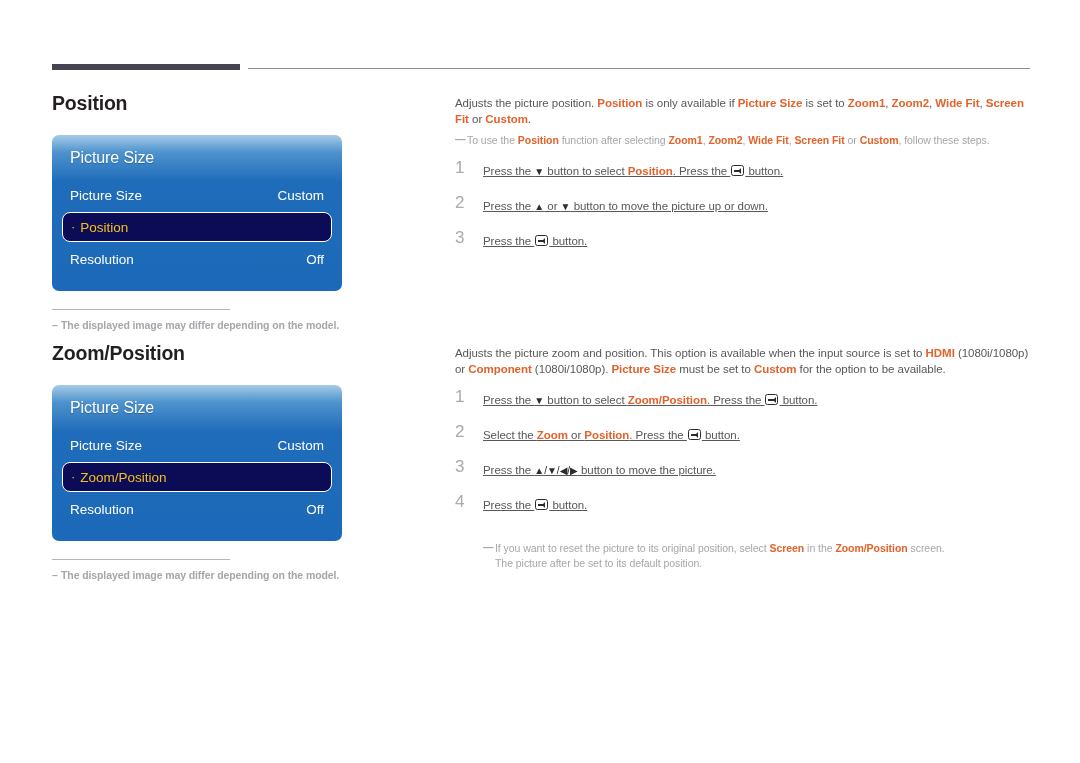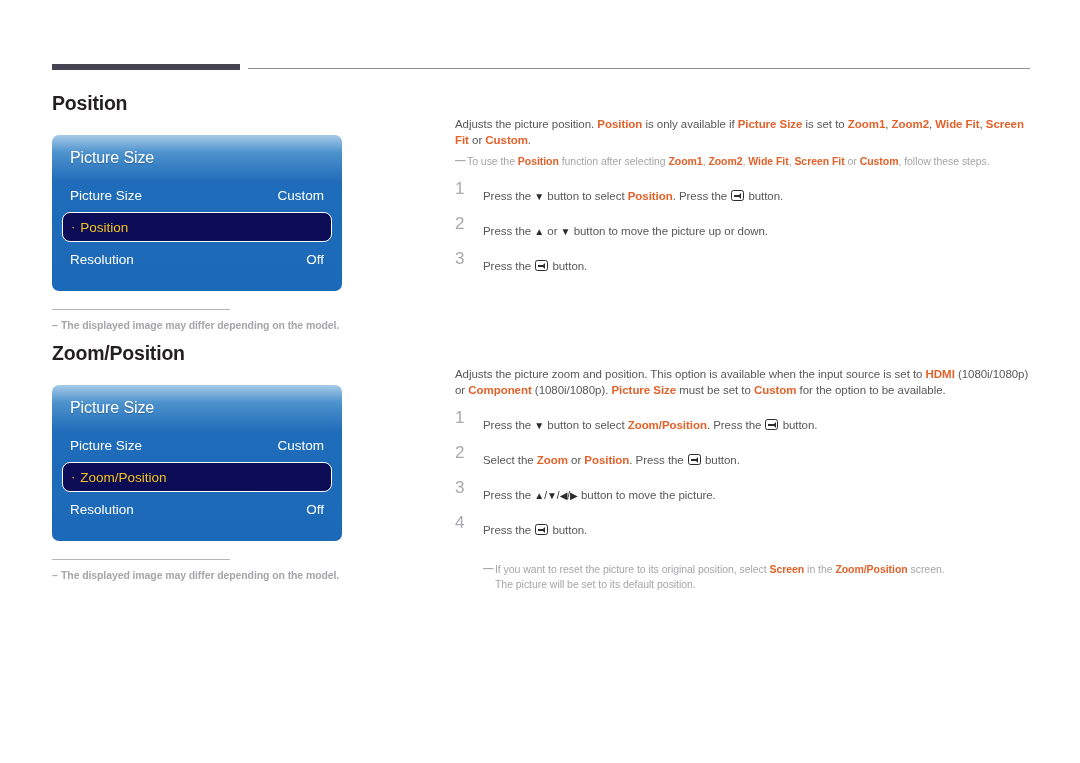--- a/index.html
+++ b/index.html
@@ -53,21 +53,21 @@
 
   .left-col {
     position: absolute;
     left: 52px;
     top: 0;
     width: 380px;
   }
   .right-col {
     position: absolute;
     left: 455px;
-    top: 24px;
+    top: 3px;
     width: 580px;
   }
 
   h2.section-title {
     margin: 0 0 20px 0;
     font-size: 19.5px;
     font-weight: bold;
     letter-spacing: -0.2px;
     color: #231f20;
   }
@@ -185,24 +185,25 @@
   .step-num {
     position: absolute;
     left: 0;
     top: -4px;
     font-size: 17px;
     color: #a9a9ae;
     font-weight: normal;
   }
   .step-text {
     font-size: 11.5px;
-    line-height: 25px;
+    line-height: 16px;
     color: #585858;
     letter-spacing: -0.05px;
     padding-top: 1px;
+    text-decoration: underline;
   }
   .step-text .em { color: #e2622b; font-weight: bold; }
 
   
   .glyph-arrow {
     font-size: 10px;
     color: #2c2c2c;
     vertical-align: 0px;
     letter-spacing: 0;
   }
@@ -354,15 +355,15 @@
         </div>
         <div class="step">
           <div class="step-num">3</div>
           <div class="step-text"><span>Press the </span><span class="glyph-arrow">▲/▼/◀/▶</span><span> button to move the picture.</span></div>
         </div>
         <div class="step">
           <div class="step-num">4</div>
           <div class="step-text"><span>Press the </span><span class="glyph-enter"></span><span> button.</span></div>
         </div>
       </div>
-    <div id="subnote-1" class="sub-note"><span class="note-dash">—</span><span>If you want to reset the picture to its original position, select </span><span class="em">Screen</span><span> in the </span><span class="em">Zoom/Position</span><span> screen.</span><br><span>The picture will be set to its default position.</span></div>
+    <div id="subnote-1" class="sub-note"><span class="note-dash">—</span><span>If you want to reset the picture to its original position, select </span><span class="em">Screen</span><span> in the </span><span class="em">Zoom/Position</span><span> screen.</span><br><span>The picture after be set to its default position.</span></div>
   </div>
 </div>
 
 </body></html>

